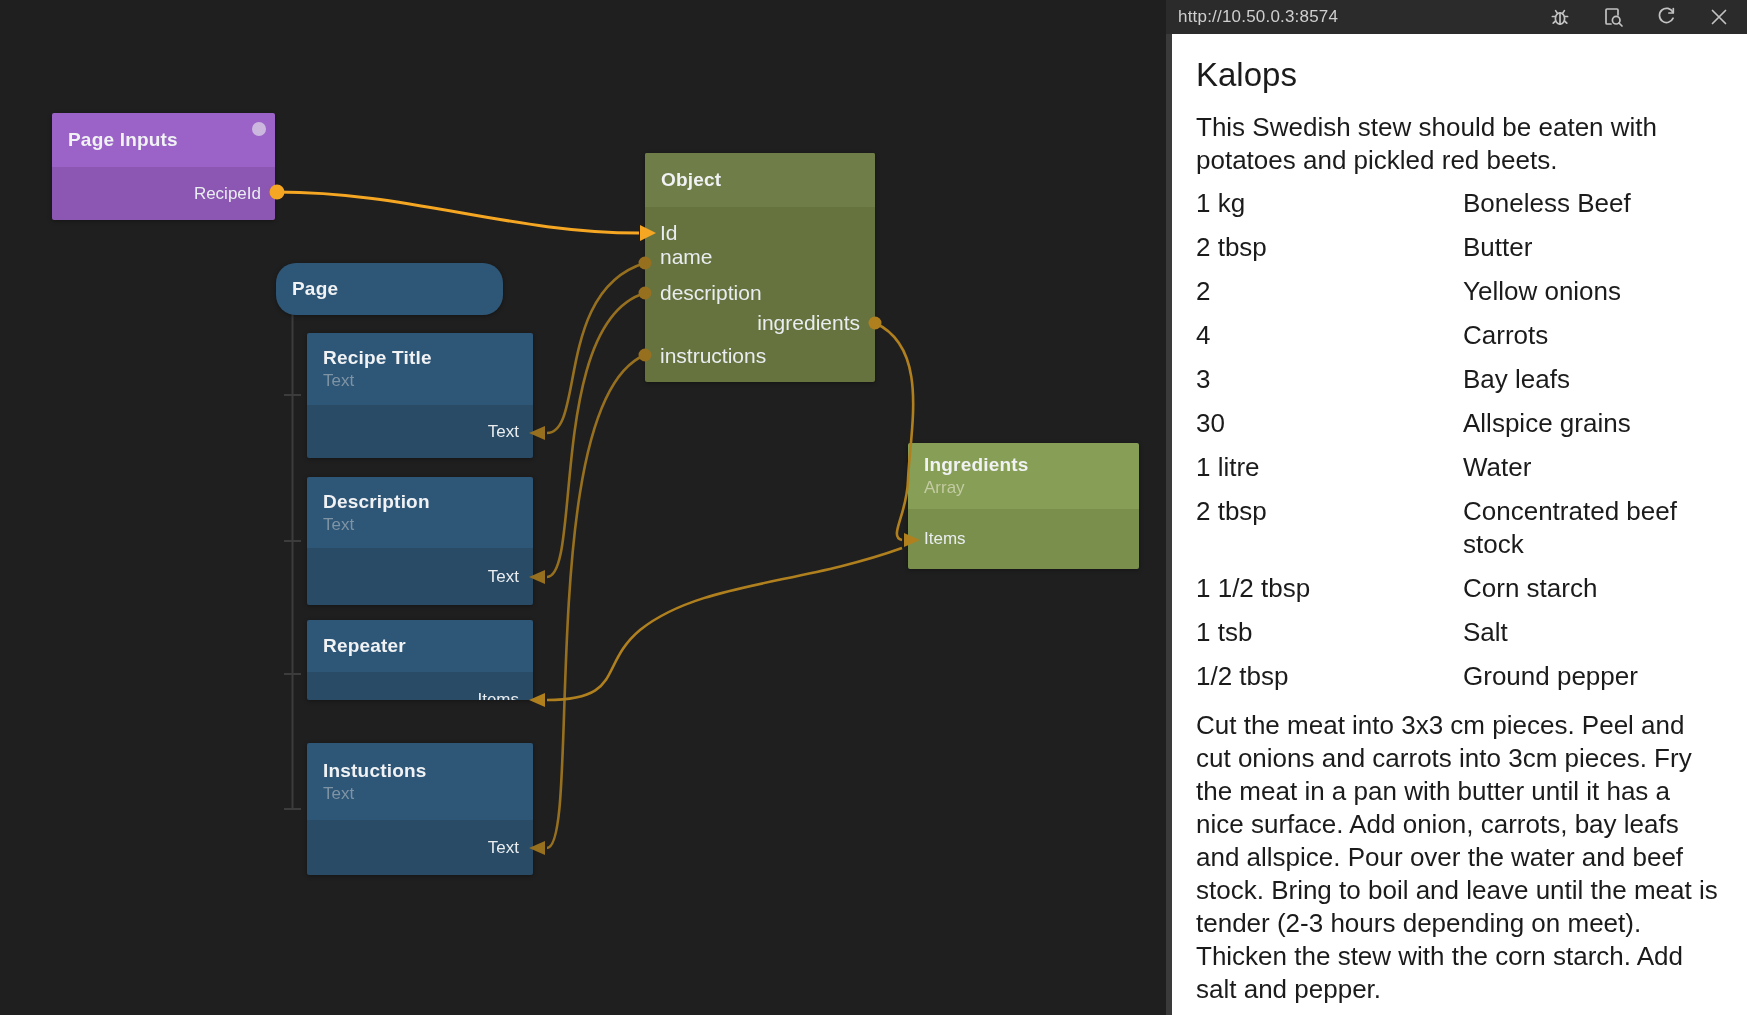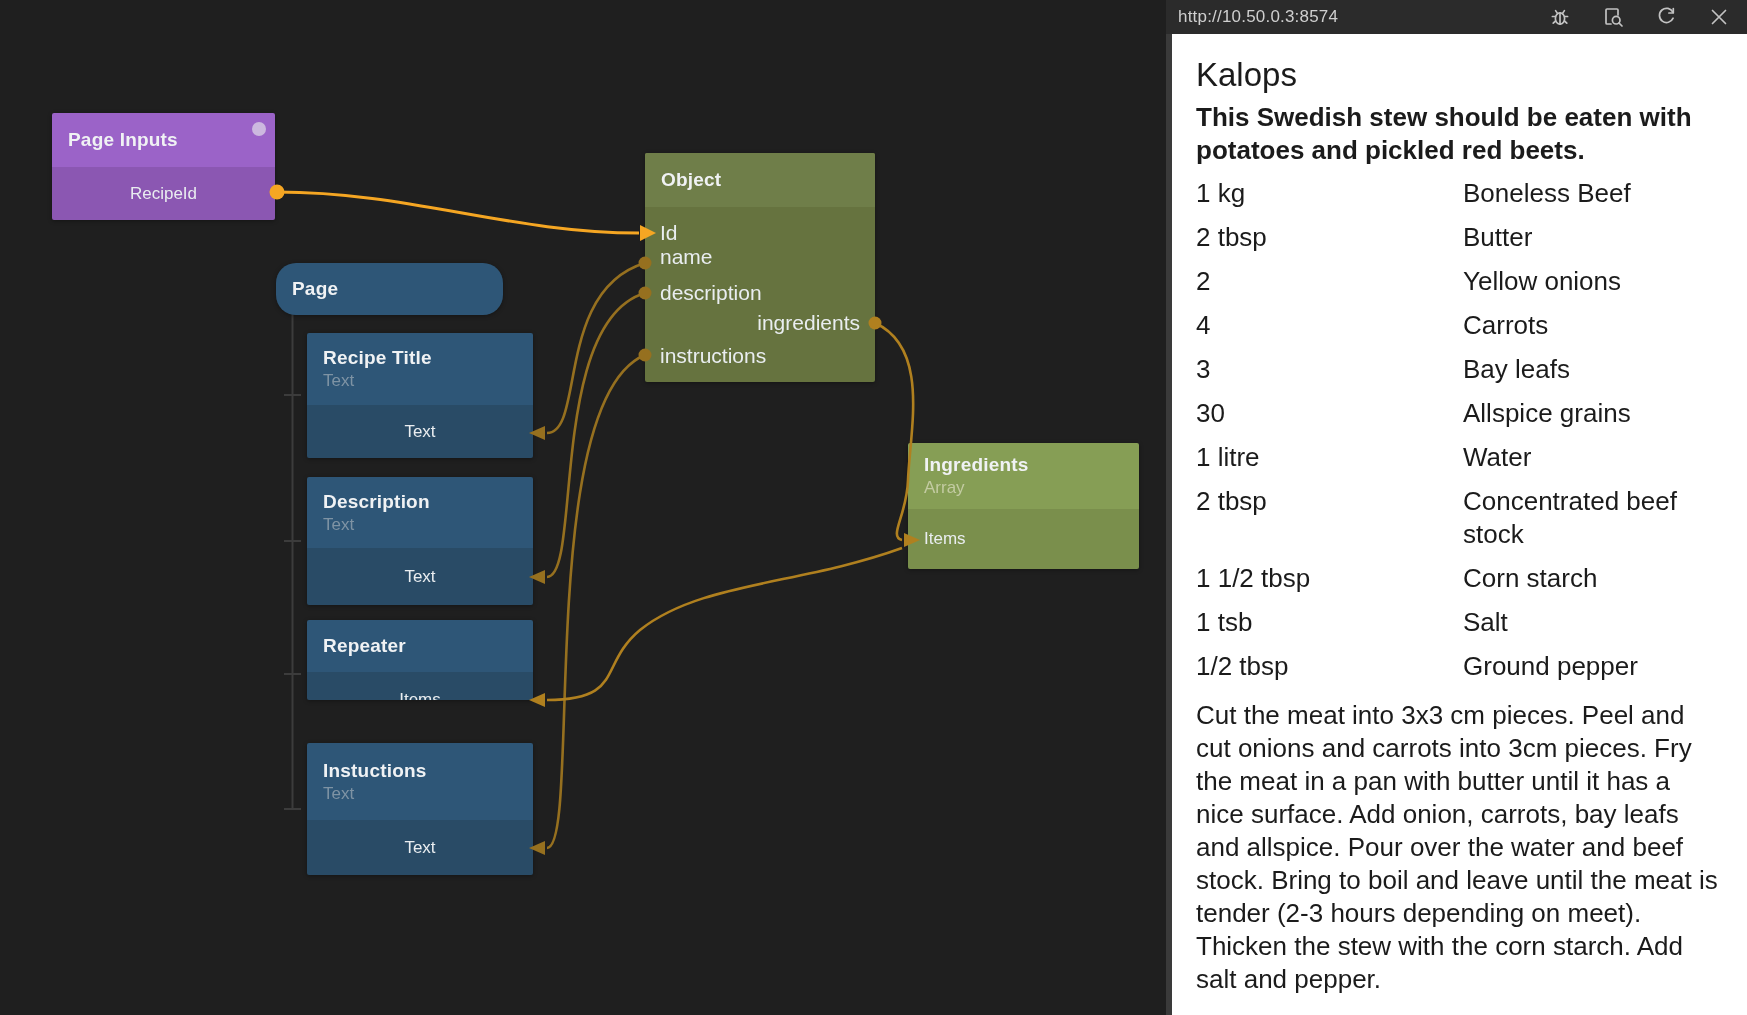--- a/index.html
+++ b/index.html
@@ -8,21 +8,21 @@
   #stage { position:relative; width:1747px; height:1015px; background:#1f1f1f; }
 
   
   #canvas { position:absolute; left:0; top:0; width:1166px; height:1015px; background:#1f1f1f; }
   .node { position:absolute; border-radius:2px; overflow:hidden; box-shadow:0 1px 4px rgba(0,0,0,.35); }
   .node .hdr { position:relative; width:100%; padding:0 16px; display:flex; flex-direction:column; justify-content:center; }
   .ntitle { font-size:19px; font-weight:600; color:#f0f2f4; letter-spacing:.2px; }
   .nsub   { font-size:17px; font-weight:400; margin-top:2px; }
   .prow   { position:relative; width:100%; display:flex; align-items:center; padding:0 14px; }
   .plabel { font-size:17px; color:#e9edf0; }
-  .right  { justify-content:center; }
+  .right  { justify-content:flex-end; }
 
   .purple-h { background:#9b63c8; }  .purple-b { background:#8b57b2; }
   .blue-h   { background:#2e5677; }  .blue-b   { background:#294b66; }
   .green-h  { background:#6f7e49; }  .green-b  { background:#66733f; }
   .lgreen-h { background:#869e55; }  .lgreen-b { background:#7a8f4c; }
   .sub-blue  { color:#7e93a4; }
   .sub-green { color:#c3cba2; }
 
   .topdot { position:absolute; right:9px; top:9px; width:14px; height:14px; border-radius:50%;
             background:#ccb8df; }
@@ -36,22 +36,22 @@
   #topbar { position:absolute; left:0; top:0; width:100%; height:34px; background:#2b2b2b;
             display:flex; align-items:center; padding:0 14px 0 12px;justify-content:flex-end; }
   #url { color:#cfcfcf; font-size:17px; letter-spacing:.2px; flex:0 0 auto; }
   #tb-spacer { flex:1 1 auto; }
   .tb-btn { width:28px; height:28px; display:flex; align-items:center; justify-content:center;
             margin-left:25px; cursor:pointer; }
   .tb-btn svg { stroke:#c2c2c2; fill:none; stroke-width:1.7; stroke-linecap:round; stroke-linejoin:round; }
 
   #content { position:absolute; left:0; top:34px; width:100%; height:981px; background:#ffffff;
              border-left:6px solid #3a3a3a; padding:20px 24px 0 24px; color:#1b1b1b; overflow:hidden; }
-  #recipe-title { font-size:33px; font-weight:400; line-height:41px; margin-bottom:6px; }
-  #recipe-desc  { font-size:26px; line-height:33px; margin-bottom:10px;font-weight:bold; }
+  #recipe-title { font-size:33px; font-weight:400; line-height:41px; margin-bottom:16px; }
+  #recipe-desc  { font-size:26px; line-height:33px; margin-bottom:10px; }
   .ing-row { display:flex; margin-bottom:11px; font-size:26px; line-height:33px; }
   .ing-qty  { width:267px; flex:0 0 267px; }
   .ing-name { flex:1 1 auto; }
   #recipe-instr { margin-top:16px; font-size:26px; line-height:33px; }
 </style>
 </head>
 <body>
 
 <div id="stage">
 

